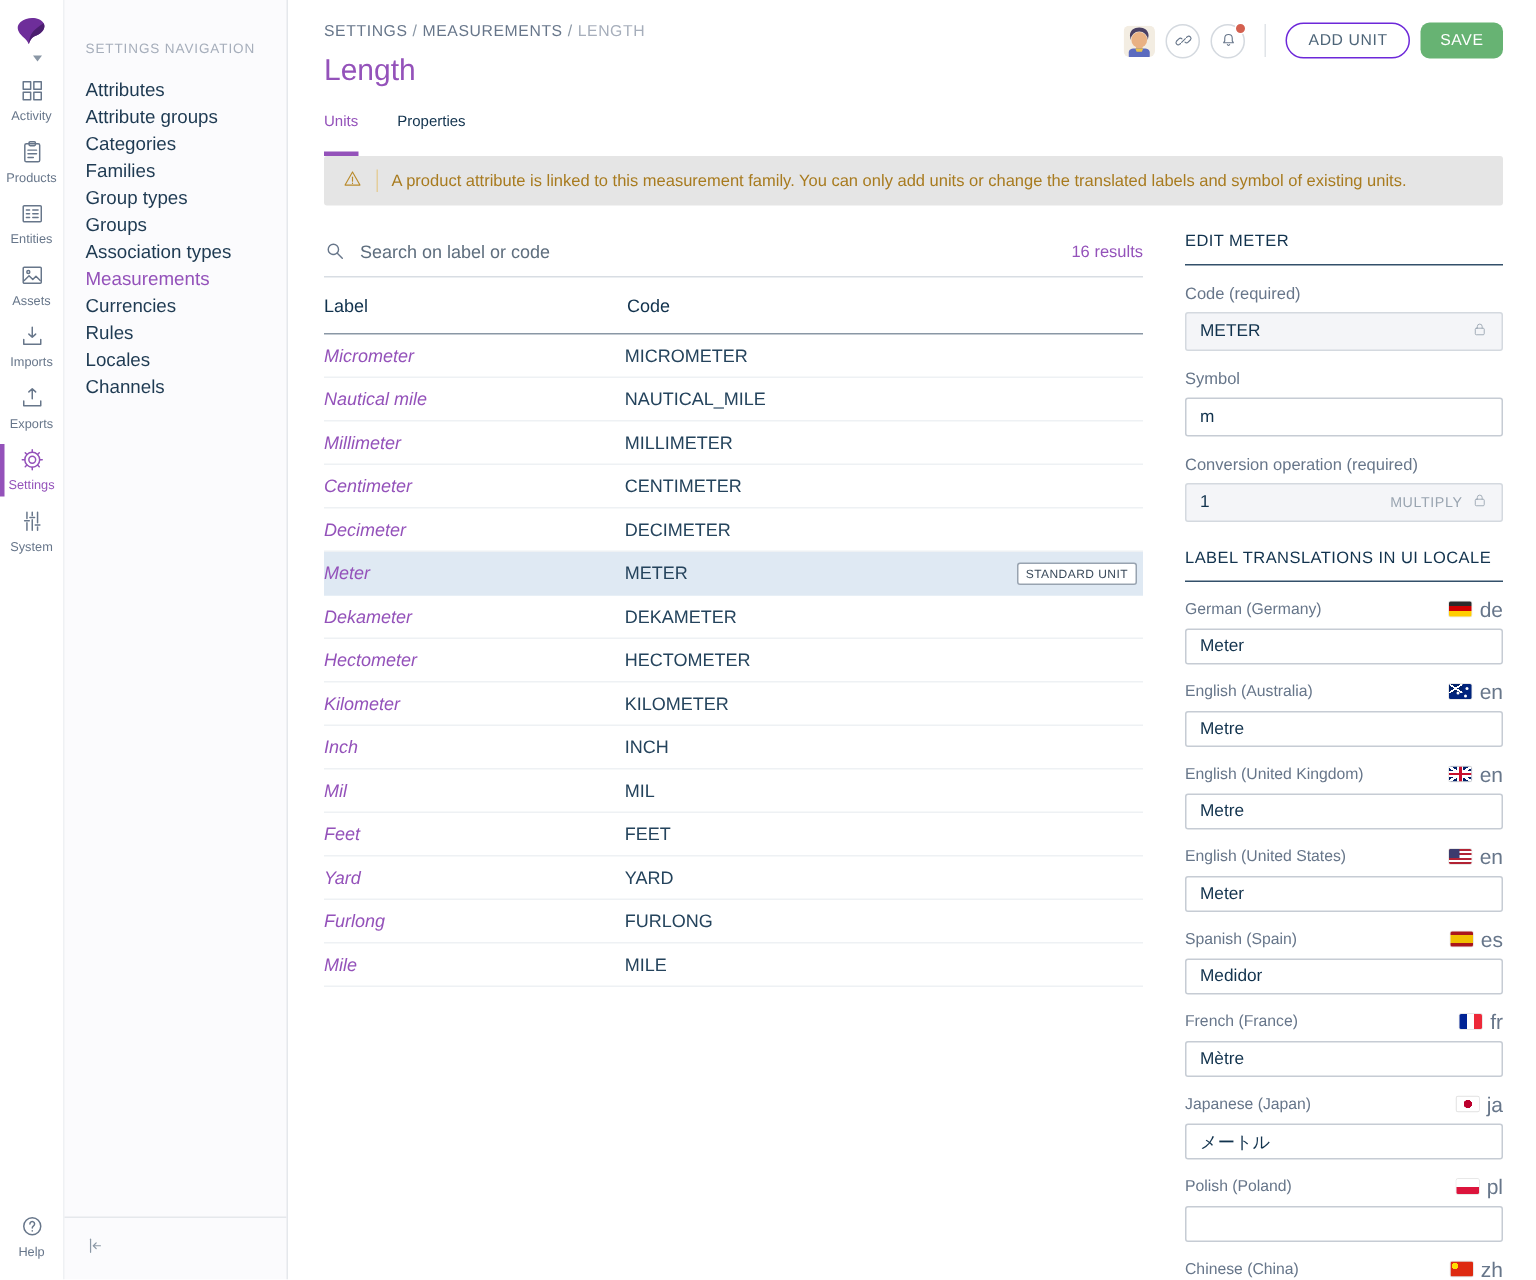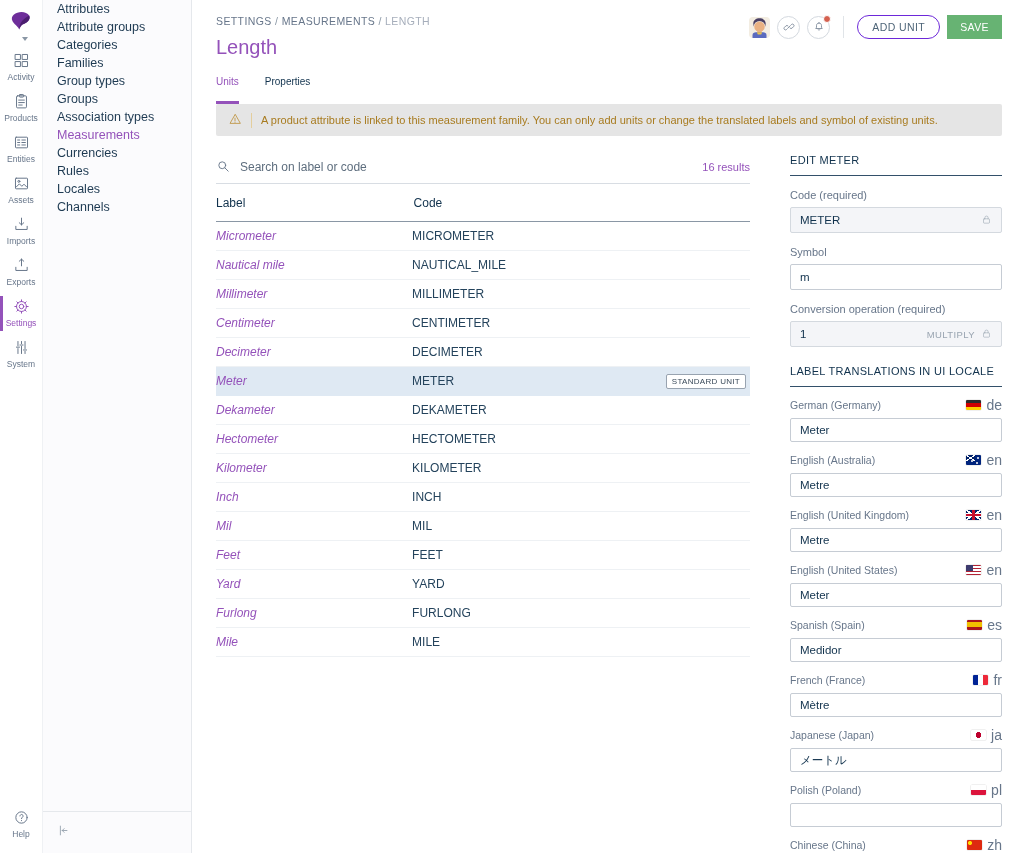--- a/index.html
+++ b/index.html
@@ -37,31 +37,31 @@
   .crumb.last { color:#A6AEBB; cursor:default; }
   .page-title { font-size:20px; font-weight:400; color:#9452BA; margin-top:9px; }
   .actions { display:flex; align-items:center; gap:7px; }
   .avatar { width:21px; height:21px; border-radius:4px; overflow:hidden; cursor:pointer; flex-shrink:0; }
   .avatar svg { width:100%; height:100%; display:block; }
   .icon-btn { width:23px; height:23px; border-radius:50%; border:1px solid #D4D9DF; background:#fff; display:flex; align-items:center; justify-content:center; position:relative; cursor:pointer; }
   .icon-btn svg { width:12px; height:12px; stroke:#67768A; fill:none; stroke-width:1.5; stroke-linecap:round; stroke-linejoin:round; }
   .notif-dot { position:absolute; top:-2px; right:-2px; width:8px; height:8px; border-radius:50%; background:#D4604F; border:1.5px solid #fff; }
   .divider-v { width:1px; height:22px; background:#E0E4E8; margin:0 6px; }
   .btn-ghost { height:24px; padding:0 14px; border-radius:12px; border:1px solid #6d28d9; background:#fff; color:#4E6578; font-size:10.5px; letter-spacing:.4px; font-family:inherit; display:flex; align-items:center; cursor:pointer; white-space:nowrap; }
-  .btn-save { height:24px; padding:0 13px; border-radius:0; border:none; background:#67B373; color:#fff; font-size:10.5px; letter-spacing:.4px; font-family:inherit; display:flex; align-items:center; cursor:pointer; }
+  .btn-save { height:24px; padding:0 13px; border-radius:6px; border:none; background:#67B373; color:#fff; font-size:10.5px; letter-spacing:.4px; font-family:inherit; display:flex; align-items:center; cursor:pointer; }
 
   .tabs { display:flex; gap:26px; padding:0 24px; margin-top:17px; }
   .tab { font-size:10px; color:#11324D; padding-bottom:14px; cursor:pointer; }
   .tab.active { color:#9452BA; border-bottom:3px solid #9452BA; }
 
   .warning-banner { margin:0 22px 0 24px; background:#e5e5e5; border-radius:2px; display:flex; align-items:center; gap:9px; padding:8px 12px; color:#A87B1F; font-size:11px; }
   .warn-icon svg { width:14px; height:14px; stroke:#B98A2B; fill:none; stroke-width:1.3; stroke-linecap:round; stroke-linejoin:round; }
   .warn-sep { width:1px; height:15px; background:#E4CE9C; flex-shrink:0; }
 
-  .content { display:flex; gap:40px; padding:14px 22px 0 24px; flex:1; min-height:0; }
+  .content { display:flex; gap:28px; padding:14px 22px 0 24px; flex:1; min-height:0; }
   .table-area { flex:1; min-width:0; }
 
   .search-row { display:flex; align-items:center; gap:9px; height:34px; border-bottom:1px solid #D8DDE3; }
   .search-row svg { width:15px; height:15px; stroke:#67768A; fill:none; stroke-width:1.5; stroke-linecap:round; }
   .search-input { flex:1; border:none; outline:none; background:transparent; font-size:12px; color:#11324D; font-family:inherit; }
   .search-input::placeholder { color:#5E6E7E; }
   .results-count { font-size:11px; color:#9452BA; white-space:nowrap; }
 
   .thead { display:flex; align-items:center; height:38px; border-bottom:1px solid #8A97A5; font-size:12px; color:#11324D; }
   .col-label { width:37%; }
@@ -191,20 +191,21 @@
     <svg viewBox="0 0 24 24">
         <circle cx="12" cy="12" r="8"></circle>
         <path d="M9.8 9.8a2.2 2.2 0 113.4 1.9c-.9.6-1.2 1.1-1.2 1.9"></path>
         <path d="M12 16.2v.3"></path>
       </svg>
     <span class="rail-label">Help</span>
   </div>
 </div>
 
 <div class="nav-panel">
+  <div class="nav-header">SETTINGS NAVIGATION</div>
   <div class="nav-item">Attributes</div>
   <div class="nav-item">Attribute groups</div>
   <div class="nav-item">Categories</div>
   <div class="nav-item">Families</div>
   <div class="nav-item">Group types</div>
   <div class="nav-item">Groups</div>
   <div class="nav-item">Association types</div>
   <div class="nav-item active">Measurements</div>
   <div class="nav-item">Currencies</div>
   <div class="nav-item">Rules</div>

